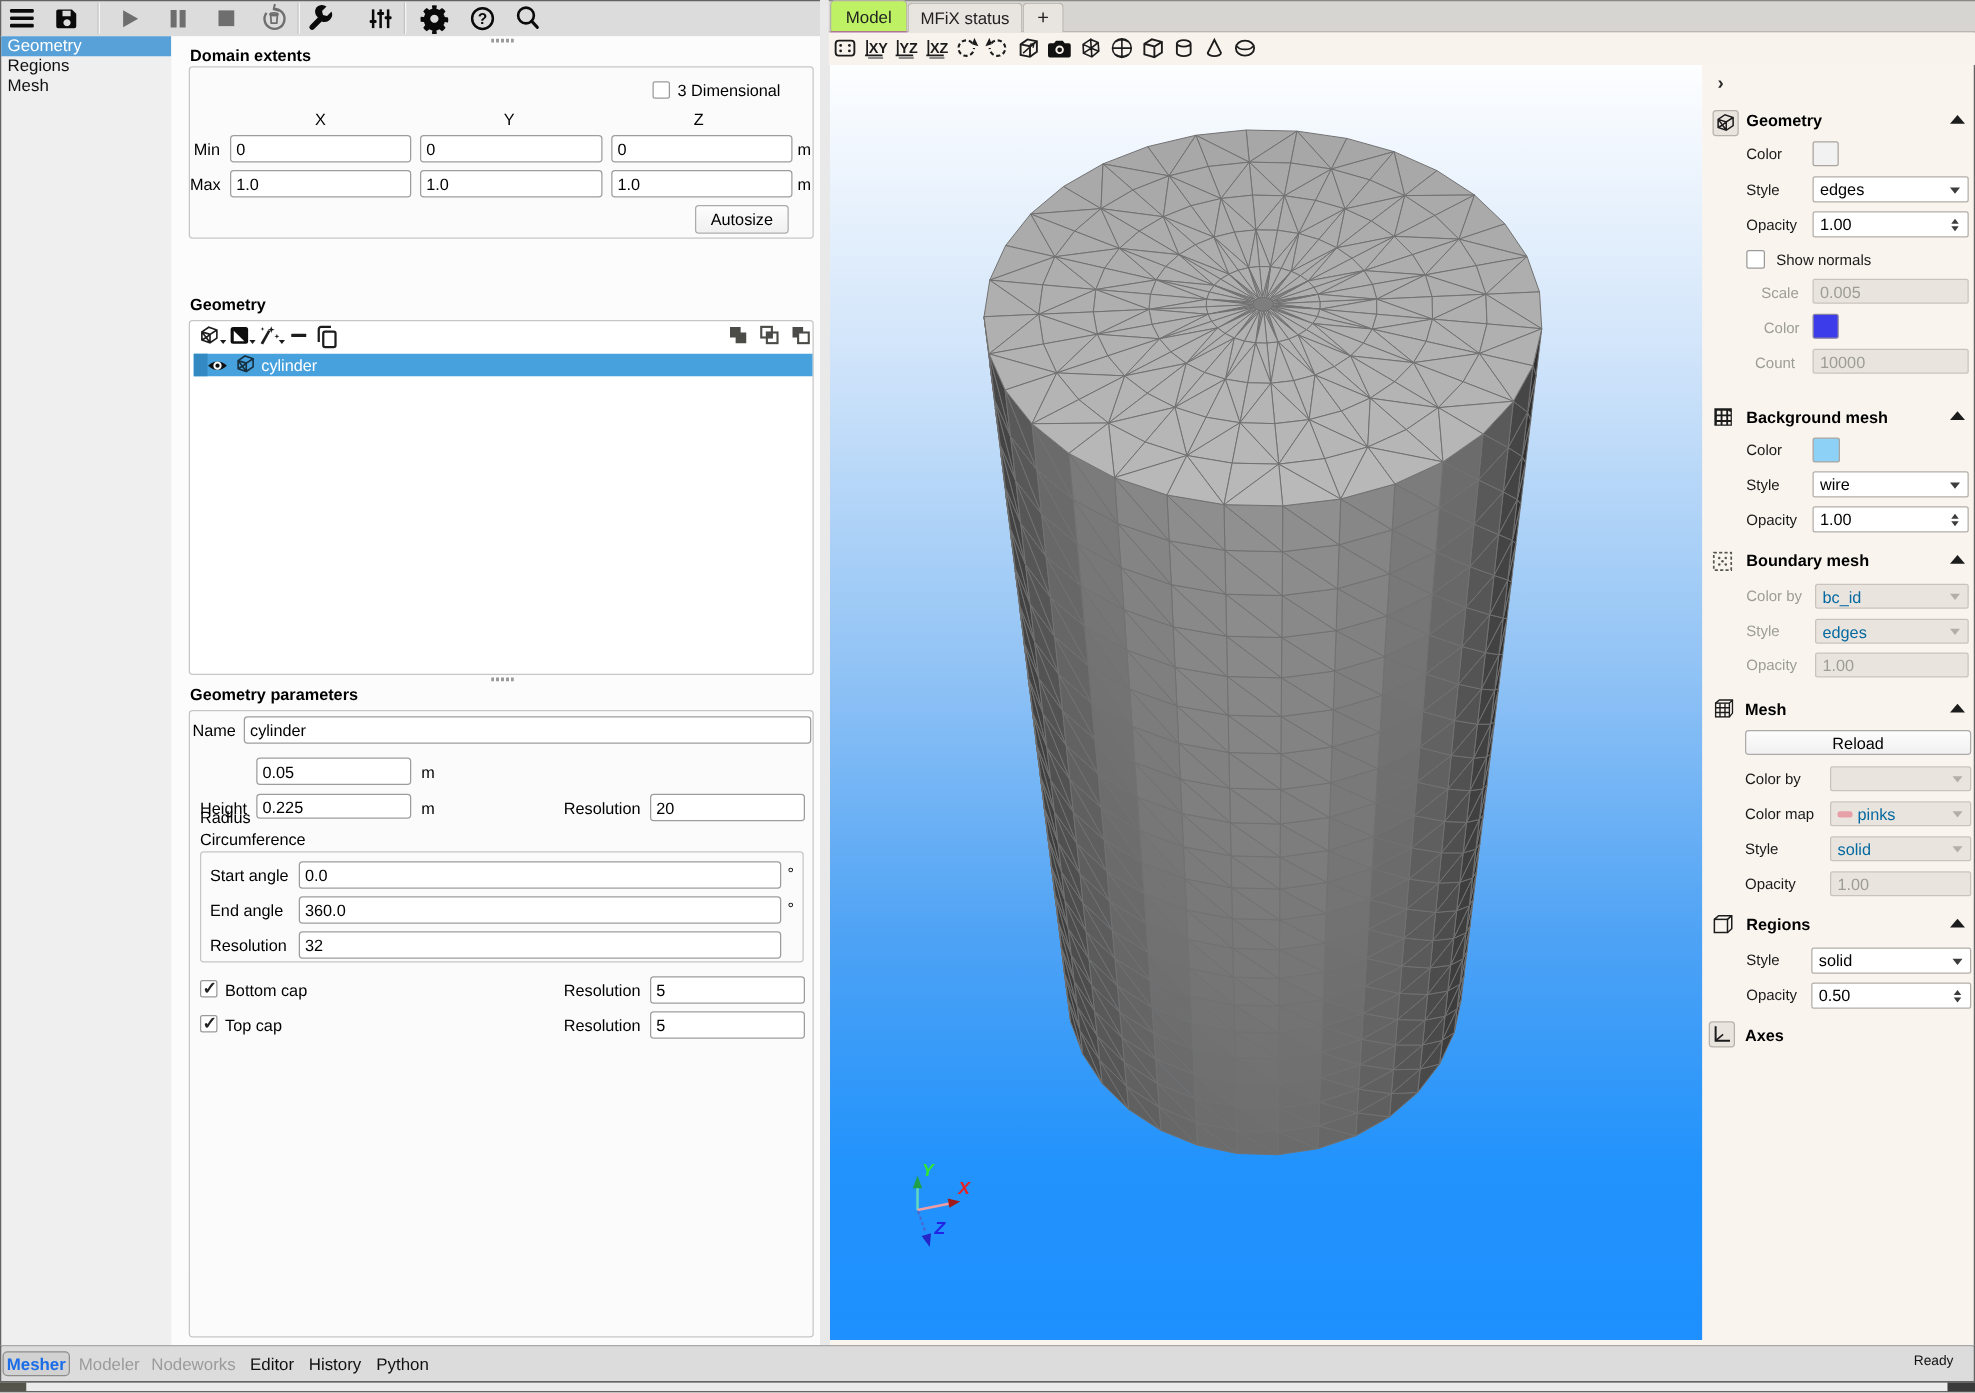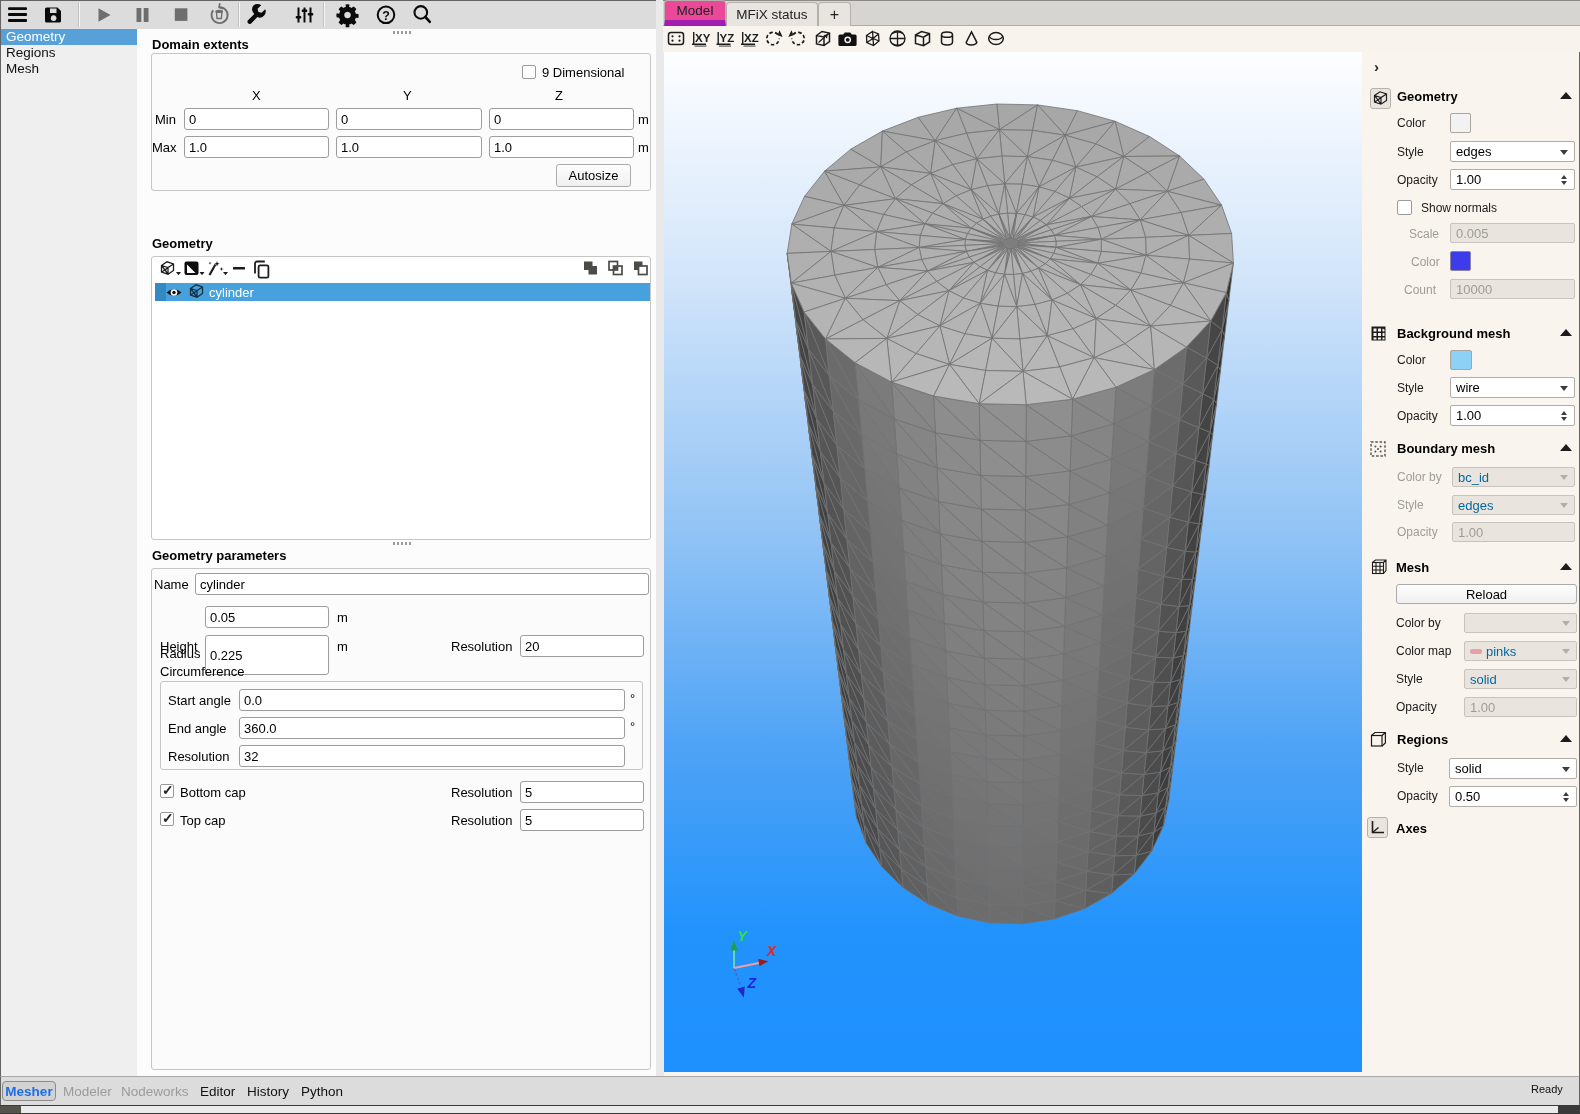--- a/index.html
+++ b/index.html
@@ -20,21 +20,21 @@
 .lbl { position:absolute; font-size:13px; color:#000; white-space:nowrap; }
 .cb { position:absolute; width:14px; height:14px; background:#fff; border:1px solid #9a9a9a; border-radius:2px; }
 .cb.ck::after { content:"\2713"; position:absolute; left:1px; top:-3px; font-size:14px; font-weight:bold; color:#222; }
 .btn { position:absolute; background:linear-gradient(#fdfdfd,#f0f0f0); border:1px solid #ababab; border-radius:3px; font-size:13px; color:#000; display:flex; align-items:center; justify-content:center; }
 
 #split1 { left:656px; top:0; width:8px; height:1076px; background:#e9e9e9; }
 
 #rpane { left:664px; top:0; width:916px; height:1076px; background:#faf4ee; border-right:1px solid #636363; }
 #tabbar { left:663px; top:0; width:917px; height:26px; background:#d7d5d2; border-bottom:1px solid #b2aca6; border-top:1px solid #8a8a86;}
 .tab { position:absolute; top:2px; height:24px; border:1px solid #b6b0aa; border-bottom:none; border-radius:4px 4px 0 0; font-size:13.5px; display:flex; align-items:center; justify-content:center; background:#e8e4e0; color:#222; }
-.tab.active { background:#ec4899; top:0px; height:26px; border-bottom:6px solid #a21caf; z-index:2; }
+.tab.active { background:#bef264; top:0px; height:26px; border-bottom:1px solid #a21caf; z-index:2; }
 #vtoolbar { left:663px; top:26px; width:917px; height:26px; background:#f8f3ed; }
 #viewport { left:664px; top:52px; width:698px; height:1020px; }
 
 #sidebar { left:1362px; top:52px; width:218px; height:1020px; background:#faf4ee; border-right:1px solid #636363; }
 .sb-label { position:absolute; font-size:12px; color:#1a1a1a; }
 .sb-label.dis { color:#9d9d97; }
 .sb-bold { position:absolute; font-size:13px; font-weight:bold; color:#000; }
 .combo { position:absolute; background:#fff; border:1px solid #b3ada7; border-radius:2px; font-size:13px; color:#000; display:flex; align-items:center; padding-left:5px; }
 .combo.dis { background:#eae4de; color:#0369a1; border-color:#c9c3bd; }
 .combo .arr { position:absolute; right:6px; top:50%; margin-top:-2px; width:0; height:0; border-left:4px solid transparent; border-right:4px solid transparent; border-top:5px solid #3c3c3c; }
@@ -103,21 +103,21 @@
   <div class="navitem">Regions</div>
   <div class="navitem">Mesh</div>
 </div>
 <div id="panel" class="abs"></div>
 <div class="abs" style="left:393px; top:31px; width:18px; height:3px; background:repeating-linear-gradient(90deg,#9a9a9a 0 2px,transparent 2px 4px);"></div>
 <div class="abs" style="left:1115px; top:1072px; width:16px; height:3px; background:repeating-linear-gradient(90deg,#8a8a8a 0 2px,transparent 2px 4px);"></div>
 
 <h3 class="sect" style="left:152px; top:37px;">Domain extents</h3>
 <div class="gbox" style="left:151px; top:53px; width:500px; height:138px;"></div>
 <div class="cb" style="left:522px; top:65px;"></div>
-<div class="lbl" style="left:542px; top:65px;">9 Dimensional</div>
+<div class="lbl" style="left:542px; top:65px;">3 Dimensional</div>
 <div class="lbl" style="left:252px; top:88px;">X</div>
 <div class="lbl" style="left:403px; top:88px;">Y</div>
 <div class="lbl" style="left:555px; top:88px;">Z</div>
 <div class="lbl" style="left:155px; top:112px;">Min</div>
 <div class="inp" style="left:184px; top:108px; width:145px; height:22px;">0</div>
 <div class="inp" style="left:336px; top:108px; width:146px; height:22px;">0</div>
 <div class="inp" style="left:489px; top:108px; width:145px; height:22px;">0</div>
 <div class="lbl" style="left:638px; top:112px;">m</div>
 <div class="lbl" style="left:152px; top:140px;">Max</div>
 <div class="inp" style="left:184px; top:136px; width:145px; height:22px;">1.0</div>
@@ -178,21 +178,21 @@
 <div class="abs" style="left:393px; top:542px; width:18px; height:3px; background:repeating-linear-gradient(90deg,#9a9a9a 0 2px,transparent 2px 4px);"></div>
 
 <h3 class="sect" style="left:152px; top:548px;">Geometry parameters</h3>
 <div class="gbox" style="left:151px; top:568px; width:500px; height:502px;"></div>
 <div class="lbl" style="left:154px; top:577px;">Name</div>
 <div class="inp" style="left:195px; top:573px; width:454px; height:22px;">cylinder</div>
 <div class="lbl" style="left:160px; top:646px;">Radius</div>
 <div class="inp" style="left:205px; top:606px; width:124px; height:22px;">0.05</div>
 <div class="lbl" style="left:337px; top:610px;">m</div>
 <div class="lbl" style="left:160px; top:639px;">Height</div>
-<div class="inp" style="left:205px; top:635px; width:124px; height:40px;">0.225</div>
+<div class="inp" style="left:205px; top:635px; width:124px; height:20px;">0.225</div>
 <div class="lbl" style="left:337px; top:639px;">m</div>
 <div class="lbl" style="left:451px; top:639px;">Resolution</div>
 <div class="inp" style="left:520px; top:635px; width:124px; height:22px;">20</div>
 <div class="lbl" style="left:160px; top:664px;">Circumference</div>
 <div class="gbox" style="left:160px; top:681px; width:483px; height:89px; background:transparent;"></div>
 <div class="lbl" style="left:168px; top:693px;">Start angle</div>
 <div class="inp" style="left:239px; top:689px; width:386px; height:22px;">0.0</div>
 <div class="lbl" style="left:630px; top:691px;">°</div>
 <div class="lbl" style="left:168px; top:721px;">End angle</div>
 <div class="inp" style="left:239px; top:717px; width:386px; height:22px;">360.0</div>

